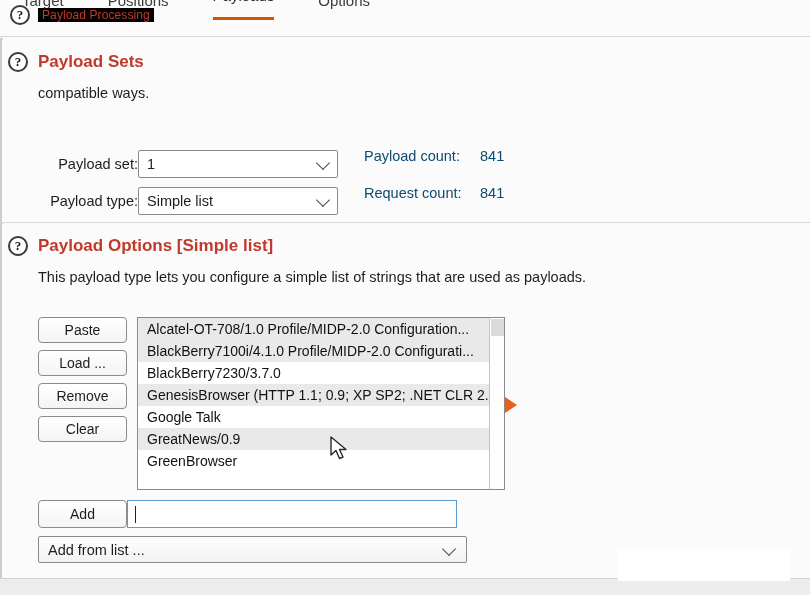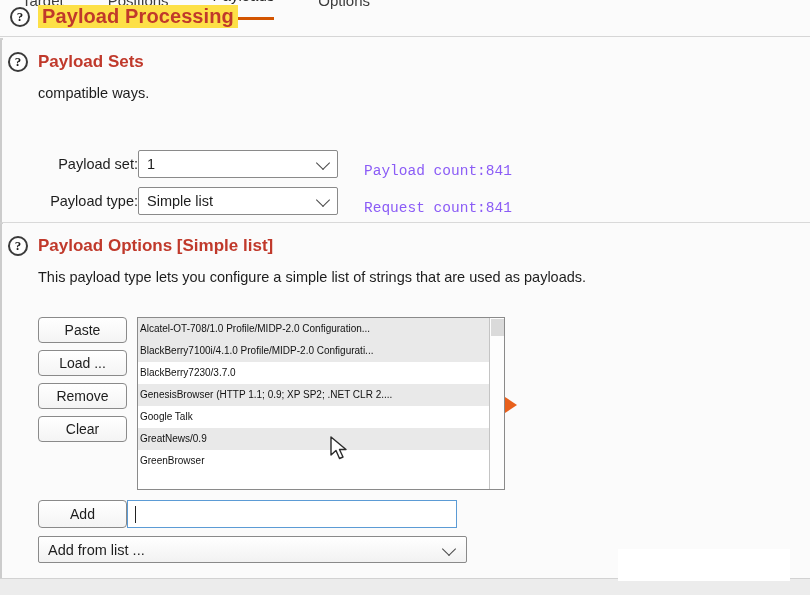--- a/index.html
+++ b/index.html
@@ -44,23 +44,23 @@
   }
 
   
   .float-heading {
     position: absolute; left: 10px; top: 5px;
     display: flex; align-items: center; gap: 8px;
     background: transparent;
     z-index: 6;
   }
   .float-heading .htext {
-    font-size: 20px; font-weight: bold; color: #c0392b;
+    font-size: 12px; font-weight: normal; color: #c0392b;
     letter-spacing: .1px;
-    background: #fde047;
+    background: #000000;
     padding: 0 4px;
   }
 
   
   .qicon {
     width: 20px; height: 20px; border-radius: 50%;
     border: 2px solid #3a3a3a;
     color: #1d1d1d;
     font-size: 13px; font-weight: bold;
     display: flex; align-items: center; justify-content: center;
@@ -129,22 +129,22 @@
     margin-top: -6px;
     border-right: 1.6px solid #4a4a4a;
     border-bottom: 1.6px solid #4a4a4a;
     transform: rotate(45deg);
   }
   .counts {
     position: absolute; left: 364px; top: 108px;
   }
   .count-row {
     height: 31px; margin-bottom: 6px;
-    display: flex; align-items: flex-end;
-    font-size: 14.5px; color: #8b5cf6; font-family: Liberation Mono, monospace;
+    display: flex; align-items: flex-start;
+    font-size: 14.5px; color: #0c4a6e;
   }
   .count-label { min-width: 116px; }
   .count-val { font-weight: normal; }
 
   
   .opt-body { position: absolute; left: 38px; top: 93px; }
 
   .btn-col {
     position: absolute; left: 0; top: 0;
     display: flex; flex-direction: column; gap: 7px;
@@ -161,22 +161,22 @@
   .listbox {
     position: absolute; left: 99px; top: 0;
     width: 368px; height: 173px;
     border: 1px solid #8a8a8a;
     background: #ffffff;
     overflow: hidden;
   }
   .list-inner { position: relative; width: 352px; }
   .litem {
     height: 22px; line-height: 22px;
-    font-size: 10px; color: #111111;
-    padding-left: 2px;
+    font-size: 14px; color: #111111;
+    padding-left: 9px;
     white-space: nowrap; overflow: hidden;
     background: #ffffff;
   }
   .litem.alt { background: #e9e9e9; }
 
   .vscroll {
     position: absolute; right: 0; top: 0;
     width: 15px; height: 171px;
     background: #fdfdfd;
     border-left: 1px solid #c4c4c4;

